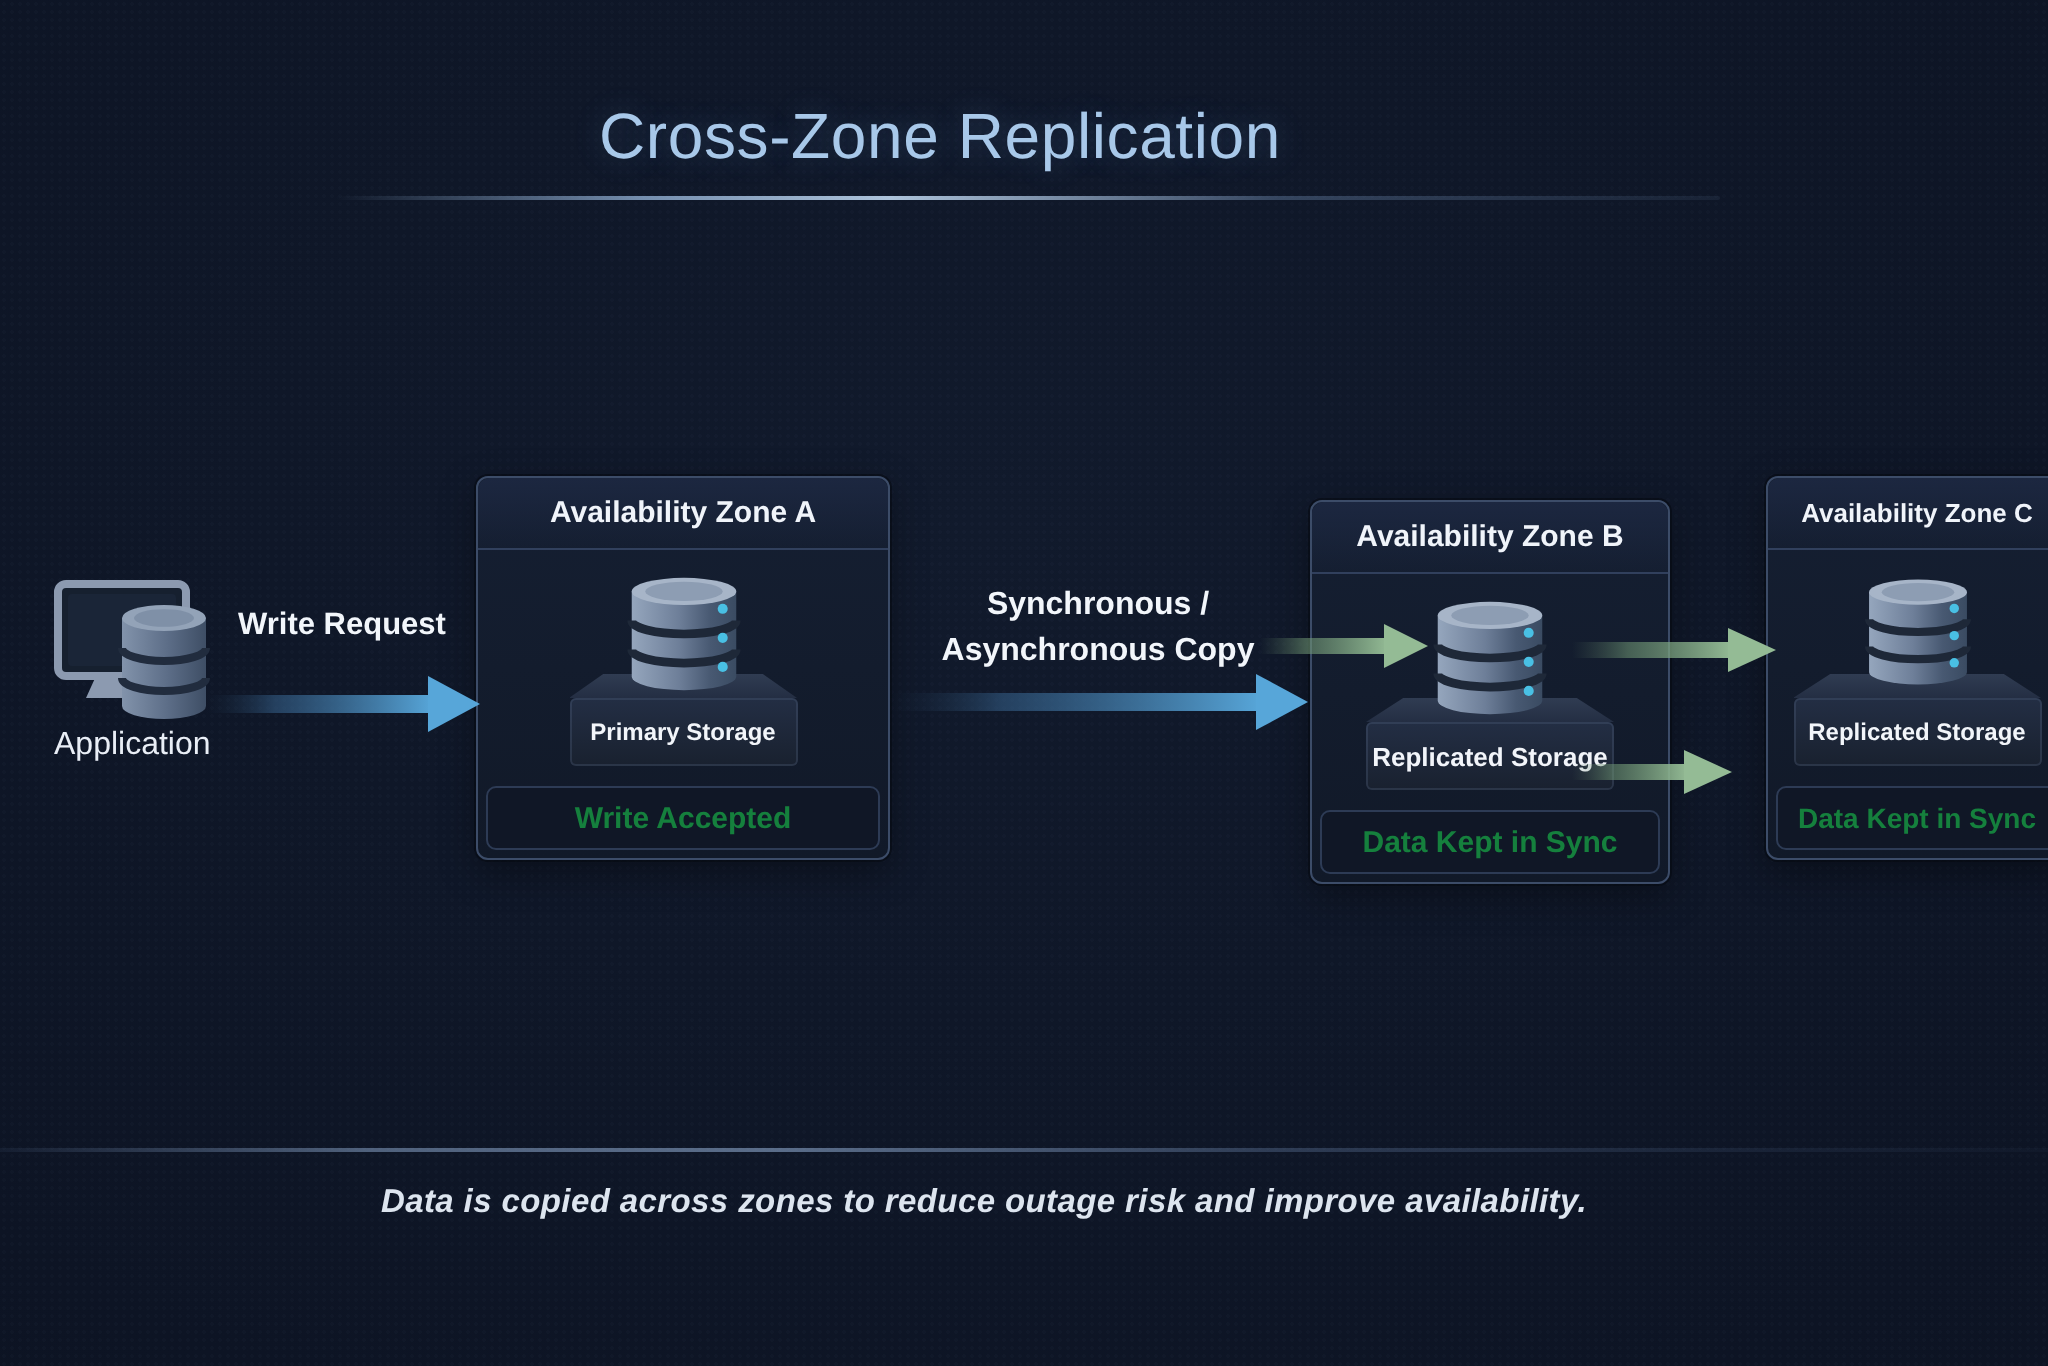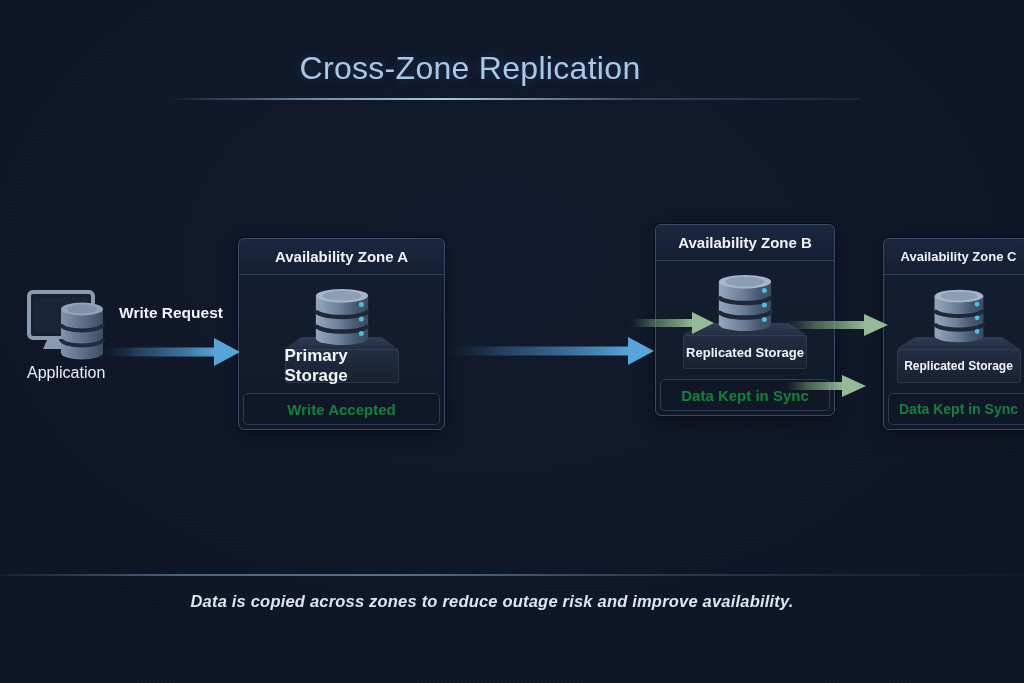--- a/index.html
+++ b/index.html
@@ -137,47 +137,51 @@
     <polygon points="111,4 137,18 111,32" fill="#57a6d9"></polygon>
   </svg>
 
   <div class="abs zone" style="left:238px; top:238px; width:205px; height:190px;">
     <div class="zone-header fs15">
       <span>Availability Zone A</span>
     </div>
     <div class="zone-body">
       <div class="pedestal" style="left:50%; transform:translateX(-50%); width:114px; top:62px;">
         <div class="pedestal-top"></div>
-        <div class="pedestal-front" style="font-size:17px;">
+        <div class="pedestal-front" style="font-size:12px;">
           <span>Primary Storage</span>
         </div>
       </div>
       <span class="db-icon" style="left:50%; transform:translateX(-50%); top:12px; width:62px; height:60px;">
 <svg width="100%" height="100%" viewBox="0 0 64 62">
   <path d="M5 9 v44 a27 7 0 0 0 54 0 v-44" fill="url(#gBody)"></path>
   <path d="M5 24 a27 7 0 0 0 54 0" fill="none" stroke="#1e2838" stroke-width="4.5"></path>
   <path d="M5 39 a27 7 0 0 0 54 0" fill="none" stroke="#1e2838" stroke-width="4.5"></path>
   <ellipse cx="32" cy="9" rx="27" ry="7" fill="#a7b5c8"></ellipse>
   <ellipse cx="32" cy="9" rx="20" ry="5" fill="#8d9db3"></ellipse>
   <circle cx="52" cy="18" r="2.6" fill="#49c0e4"></circle>
   <circle cx="52" cy="33" r="2.6" fill="#49c0e4"></circle>
   <circle cx="52" cy="48" r="2.6" fill="#49c0e4"></circle>
 </svg></span>
     </div>
     <div class="zone-footer" style="font-size:15px;">
       <span>Write Accepted</span>
     </div>
   </div>
 
+  <div class="abs flow-label" style="left:443px; top:291px; width:212px; font-size:16px; line-height:23px;">
+    <div>Synchronous /</div>
+    <div>Asynchronous Copy</div>
+  </div>
   <svg class="abs arrow" style="left:445px; top:333px;" width="209" height="36" viewBox="0 0 209 36">
     <rect x="0" y="13.5" width="185" height="9" fill="url(#gShaftBlue)"></rect>
     <polygon points="183,4 209,18 183,32" fill="#57a6d9"></polygon>
   </svg>
 
-  <div class="abs zone" style="left:655px; top:224px; width:178px; height:190px;">
+  <div class="abs zone" style="left:655px; top:250px; width:178px; height:190px;">
     <div class="zone-header fs15">
       <span>Availability Zone B</span>
     </div>
     <div class="zone-body">
       <div class="pedestal" style="left:50%; transform:translateX(-50%); width:124px; top:62px;">
         <div class="pedestal-top"></div>
         <div class="pedestal-front" style="font-size:13px;">
           <span>Replicated Storage</span>
         </div>
       </div>

